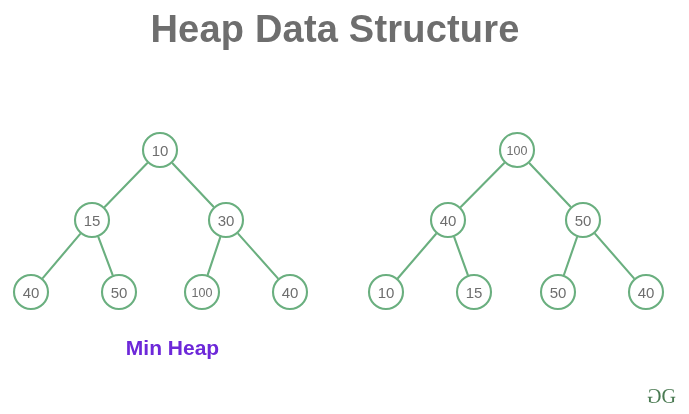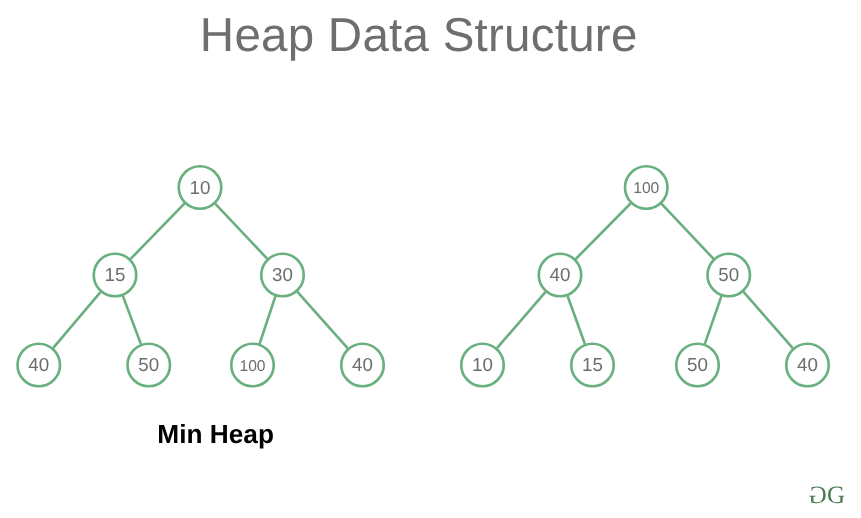--- a/index.html
+++ b/index.html
@@ -20,21 +20,21 @@
     height: 414px;
     background: #ffffff;
   }
   #page-title {
     position: absolute;
     top: 8px;
     left: 0;
     width: 670px;
     text-align: center;
     font-size: 38px;
-    font-weight: 400;
+    font-weight: 700;
     color: #6e6e6e;
     letter-spacing: 0.2px;
     white-space: nowrap;
   }
   .diagram-svg {
     position: absolute;
     top: 0;
     left: 0;
     width: 689px;
     height: 414px;
@@ -58,21 +58,21 @@
     dominant-baseline: central;
   }
   .node-label.small {
     font-size: 12.5px;
   }
   .tree-caption {
     position: absolute;
     text-align: center;
     font-size: 21px;
     font-weight: bold;
-    color: #000000;
+    color: #6d28d9;
     white-space: nowrap;
   }
   #caption-min {
     top: 336px;
     left: 0;
     width: 345px;
   }
   #caption-max {
     top: 336px;
     left: 345px;

